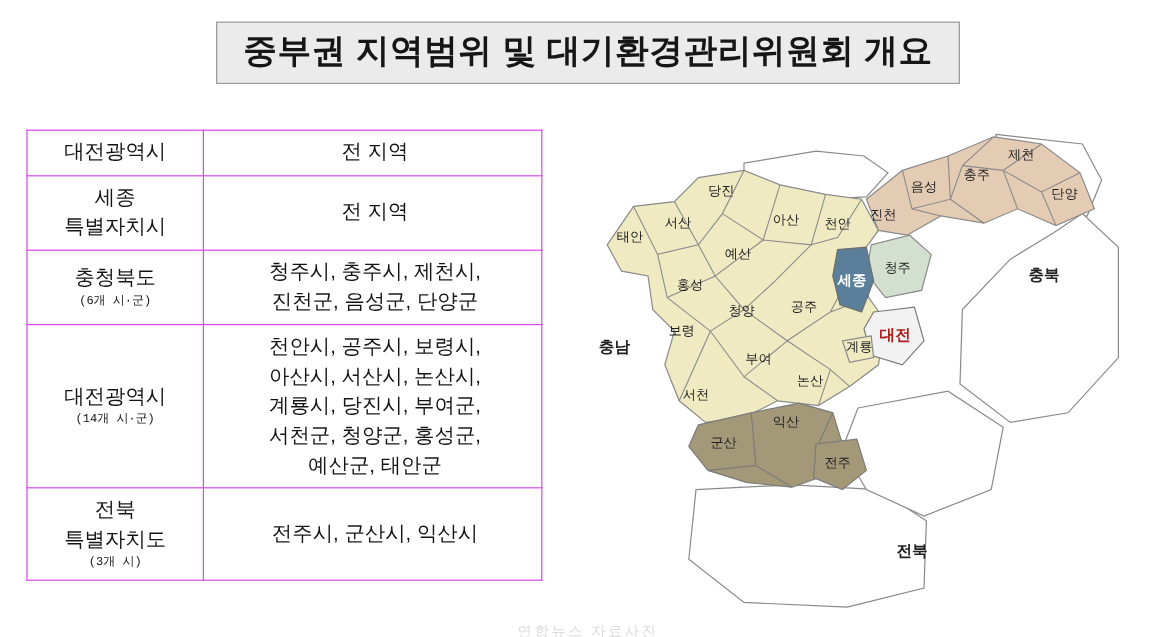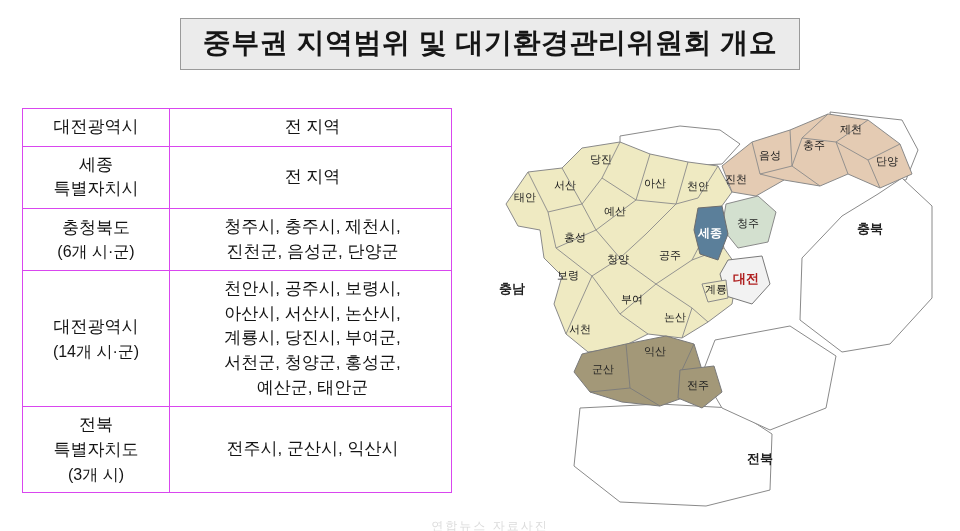--- a/index.html
+++ b/index.html
@@ -66,21 +66,21 @@
     width: 138px;
     text-align: center;
     padding: 6px 4px;
   }
   td.rval {
     padding: 6px 10px 6px 14px;
     text-align: center;
   }
   .rname .n1 { display: block; }
   .rname .n2 { display: block; font-family: Liberation Serif, serif; }
-  .rname .sub { display: block; font-size: 16px; }
+  .rname .sub { display: block; font-size: 10px; font-family: Liberation Mono, monospace; }
 
   
   #map-wrap {
     position: absolute;
     left: 448px;
     top: 0;
     width: 468px;
     height: 400px;
   }
   #map-wrap svg {

